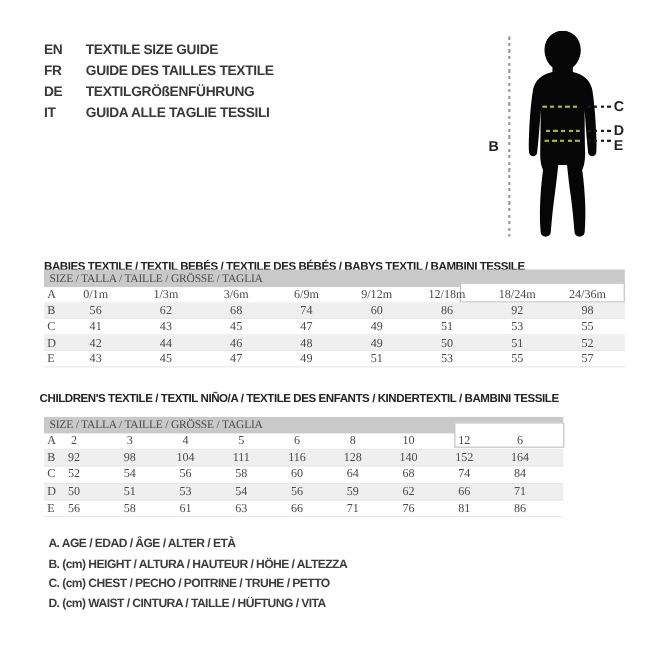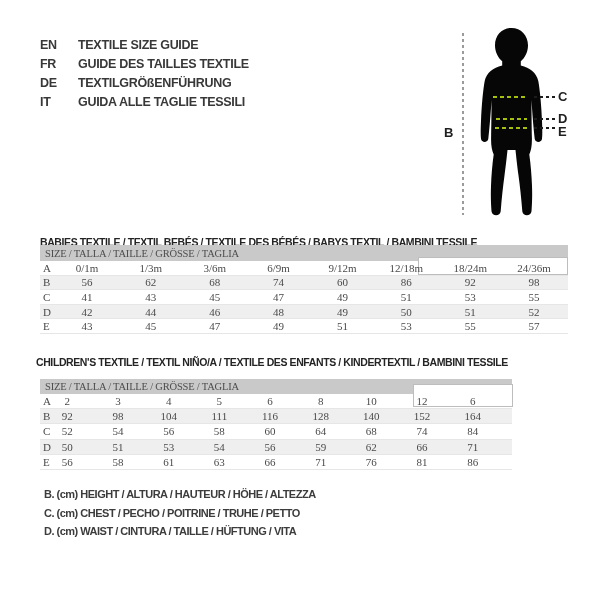--- a/index.html
+++ b/index.html
@@ -244,16 +244,17 @@
         <span class="cell">66</span>
         <span class="cell">71</span>
         <span class="cell">76</span>
         <span class="cell">81</span>
         <span class="cell">86</span>
       </div>
     </div>
 </div>
 
 <div class="abs legend">
+  <div class="legend-line">A. AGE / EDAD / ÂGE / ALTER / ETÀ</div>
   <div class="legend-line">B. (cm) HEIGHT / ALTURA / HAUTEUR / HÖHE / ALTEZZA</div>
   <div class="legend-line">C. (cm) CHEST / PECHO / POITRINE / TRUHE / PETTO</div>
   <div class="legend-line">D. (cm) WAIST / CINTURA / TAILLE / HÜFTUNG / VITA</div>
 </div>
 
 </body></html>

